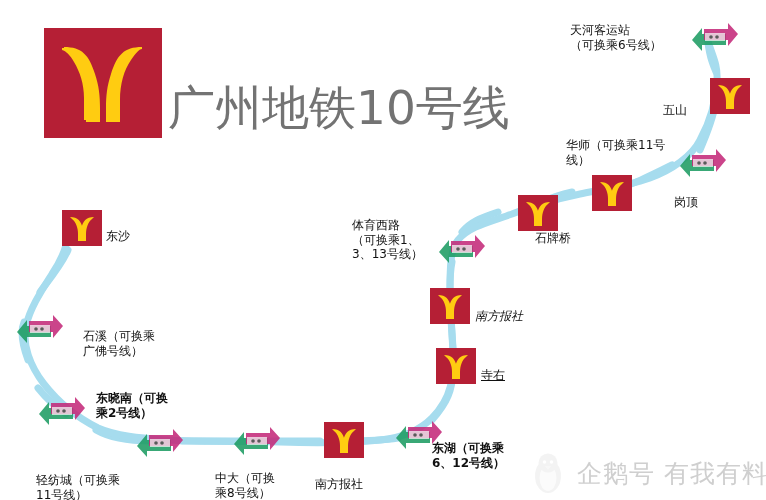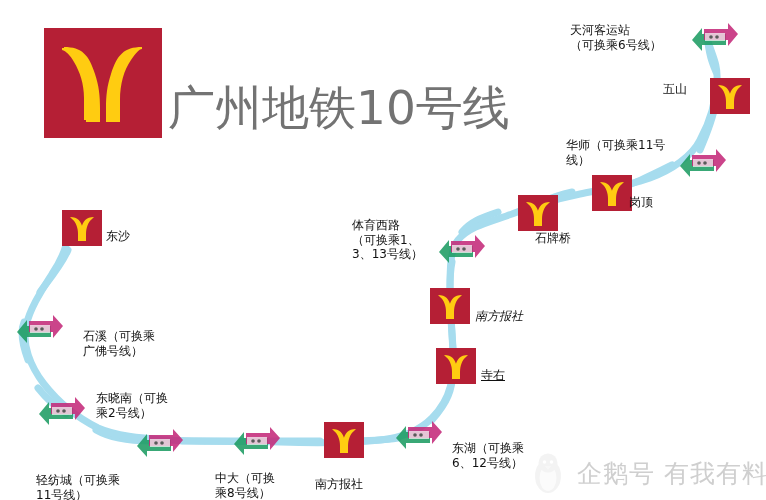--- a/index.html
+++ b/index.html
@@ -140,42 +140,42 @@
 （可换乘6号线）</div>
       <div class="st normal" style="left: 710px; top: 78px;">
         <svg viewBox="0 0 40 36" preserveAspectRatio="none">
       <rect x="0" y="0" width="40" height="36" fill="#B51F35"></rect>
       <path d="M8,7 C16,7 19,11 21,19 C22,23 22,27 22,30 L22,31 L16,31 L16,24
                C16,18 14,12 10,9 Z" fill="#FFCC11"></path>
       <path d="M32,7 C24,7 21,11 19,19 C18,23 18,27 18,30 L18,31 L24,31 L24,24
                C24,18 26,12 30,9 Z" fill="#FFCC11"></path>
     </svg>
       </div>
-      <div class="lbl" style="left: 663px; top: 69px;">五山</div>
+      <div class="lbl" style="left: 663px; top: 90px;">五山</div>
       <div class="st interchange" style="left: 674px; top: 140px;">
         <svg viewBox="0 0 58 46">
       <path d="M6,26 L16,14 L16,20 L40,20 L40,31 L16,31 L16,37 Z" fill="#1E9C63" opacity="0.88"></path>
       <path d="M52,20 L42,32 L42,26 L18,26 L18,15 L42,15 L42,9 Z" fill="#C42A7A" opacity="0.88"></path>
       <rect x="19" y="19" width="20" height="8" fill="#f4f4f4" opacity="0.75"></rect>
       <circle cx="25" cy="23" r="1.8" fill="#5a5a5a"></circle>
       <circle cx="31" cy="23" r="1.8" fill="#5a5a5a"></circle>
     </svg>
       </div>
       <div class="lbl" style="left: 566px; top: 125px;">华师（可换乘11号
 线）</div>
       <div class="st normal" style="left: 592px; top: 175px;">
         <svg viewBox="0 0 40 36" preserveAspectRatio="none">
       <rect x="0" y="0" width="40" height="36" fill="#B51F35"></rect>
       <path d="M8,7 C16,7 19,11 21,19 C22,23 22,27 22,30 L22,31 L16,31 L16,24
                C16,18 14,12 10,9 Z" fill="#FFCC11"></path>
       <path d="M32,7 C24,7 21,11 19,19 C18,23 18,27 18,30 L18,31 L24,31 L24,24
                C24,18 26,12 30,9 Z" fill="#FFCC11"></path>
     </svg>
       </div>
-      <div class="lbl" style="left: 629px; top: 182px; text-align: right;">岗顶</div>
+      <div class="lbl" style="left: 674px; top: 182px; text-align: right;">岗顶</div>
       <div class="st normal" style="left: 518px; top: 195px;">
         <svg viewBox="0 0 40 36" preserveAspectRatio="none">
       <rect x="0" y="0" width="40" height="36" fill="#B51F35"></rect>
       <path d="M8,7 C16,7 19,11 21,19 C22,23 22,27 22,30 L22,31 L16,31 L16,24
                C16,18 14,12 10,9 Z" fill="#FFCC11"></path>
       <path d="M32,7 C24,7 21,11 19,19 C18,23 18,27 18,30 L18,31 L24,31 L24,24
                C24,18 26,12 30,9 Z" fill="#FFCC11"></path>
     </svg>
       </div>
       <div class="lbl" style="left: 535px; top: 218px;">石牌桥</div>
@@ -213,21 +213,21 @@
       <div class="lbl" style="left: 481px; top: 355px; text-decoration: underline;">寺右</div>
       <div class="st interchange" style="left: 390px; top: 412px;">
         <svg viewBox="0 0 58 46">
       <path d="M6,26 L16,14 L16,20 L40,20 L40,31 L16,31 L16,37 Z" fill="#1E9C63" opacity="0.88"></path>
       <path d="M52,20 L42,32 L42,26 L18,26 L18,15 L42,15 L42,9 Z" fill="#C42A7A" opacity="0.88"></path>
       <rect x="19" y="19" width="20" height="8" fill="#f4f4f4" opacity="0.75"></rect>
       <circle cx="25" cy="23" r="1.8" fill="#5a5a5a"></circle>
       <circle cx="31" cy="23" r="1.8" fill="#5a5a5a"></circle>
     </svg>
       </div>
-      <div class="lbl" style="left: 452px; top: 428px;">东湖（可换乘
+      <div class="lbl" style="left: 432px; top: 428px; font-weight: bold;">东湖（可换乘
 6、12号线）</div>
       <div class="st normal" style="left: 324px; top: 422px;">
         <svg viewBox="0 0 40 36" preserveAspectRatio="none">
       <rect x="0" y="0" width="40" height="36" fill="#B51F35"></rect>
       <path d="M8,7 C16,7 19,11 21,19 C22,23 22,27 22,30 L22,31 L16,31 L16,24
                C16,18 14,12 10,9 Z" fill="#FFCC11"></path>
       <path d="M32,7 C24,7 21,11 19,19 C18,23 18,27 18,30 L18,31 L24,31 L24,24
                C24,18 26,12 30,9 Z" fill="#FFCC11"></path>
     </svg>
       </div>
@@ -256,21 +256,21 @@
 11号线）</div>
       <div class="st interchange" style="left: 33px; top: 388px;">
         <svg viewBox="0 0 58 46">
       <path d="M6,26 L16,14 L16,20 L40,20 L40,31 L16,31 L16,37 Z" fill="#1E9C63" opacity="0.88"></path>
       <path d="M52,20 L42,32 L42,26 L18,26 L18,15 L42,15 L42,9 Z" fill="#C42A7A" opacity="0.88"></path>
       <rect x="19" y="19" width="20" height="8" fill="#f4f4f4" opacity="0.75"></rect>
       <circle cx="25" cy="23" r="1.8" fill="#5a5a5a"></circle>
       <circle cx="31" cy="23" r="1.8" fill="#5a5a5a"></circle>
     </svg>
       </div>
-      <div class="lbl" style="left: 96px; top: 378px;">东晓南（可换
+      <div class="lbl" style="left: 96px; top: 378px; font-weight: bold;">东晓南（可换
 乘2号线）</div>
       <div class="st interchange" style="left: 11px; top: 306px;">
         <svg viewBox="0 0 58 46">
       <path d="M6,26 L16,14 L16,20 L40,20 L40,31 L16,31 L16,37 Z" fill="#1E9C63" opacity="0.88"></path>
       <path d="M52,20 L42,32 L42,26 L18,26 L18,15 L42,15 L42,9 Z" fill="#C42A7A" opacity="0.88"></path>
       <rect x="19" y="19" width="20" height="8" fill="#f4f4f4" opacity="0.75"></rect>
       <circle cx="25" cy="23" r="1.8" fill="#5a5a5a"></circle>
       <circle cx="31" cy="23" r="1.8" fill="#5a5a5a"></circle>
     </svg>
       </div>

